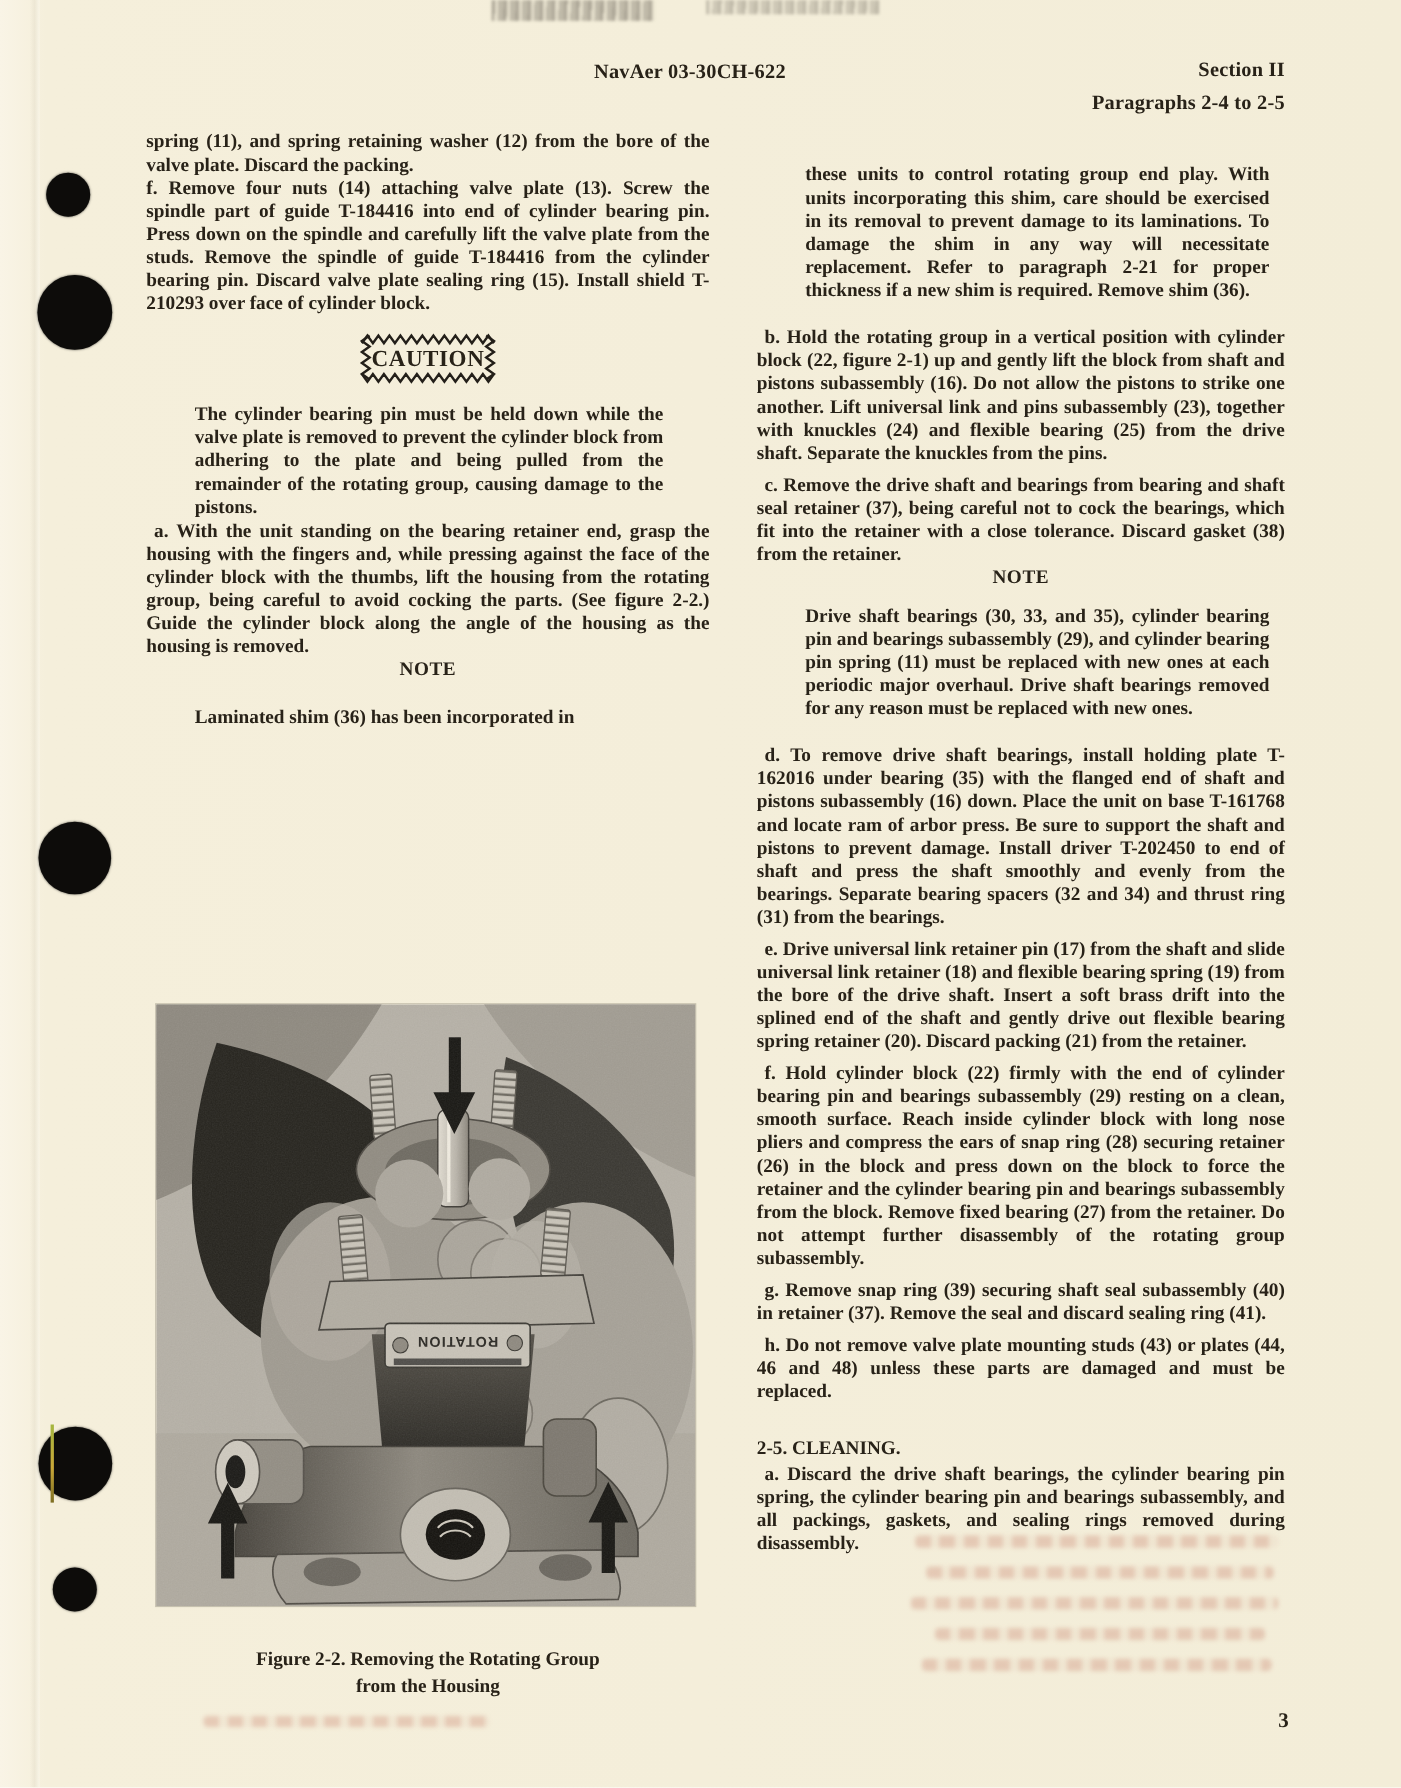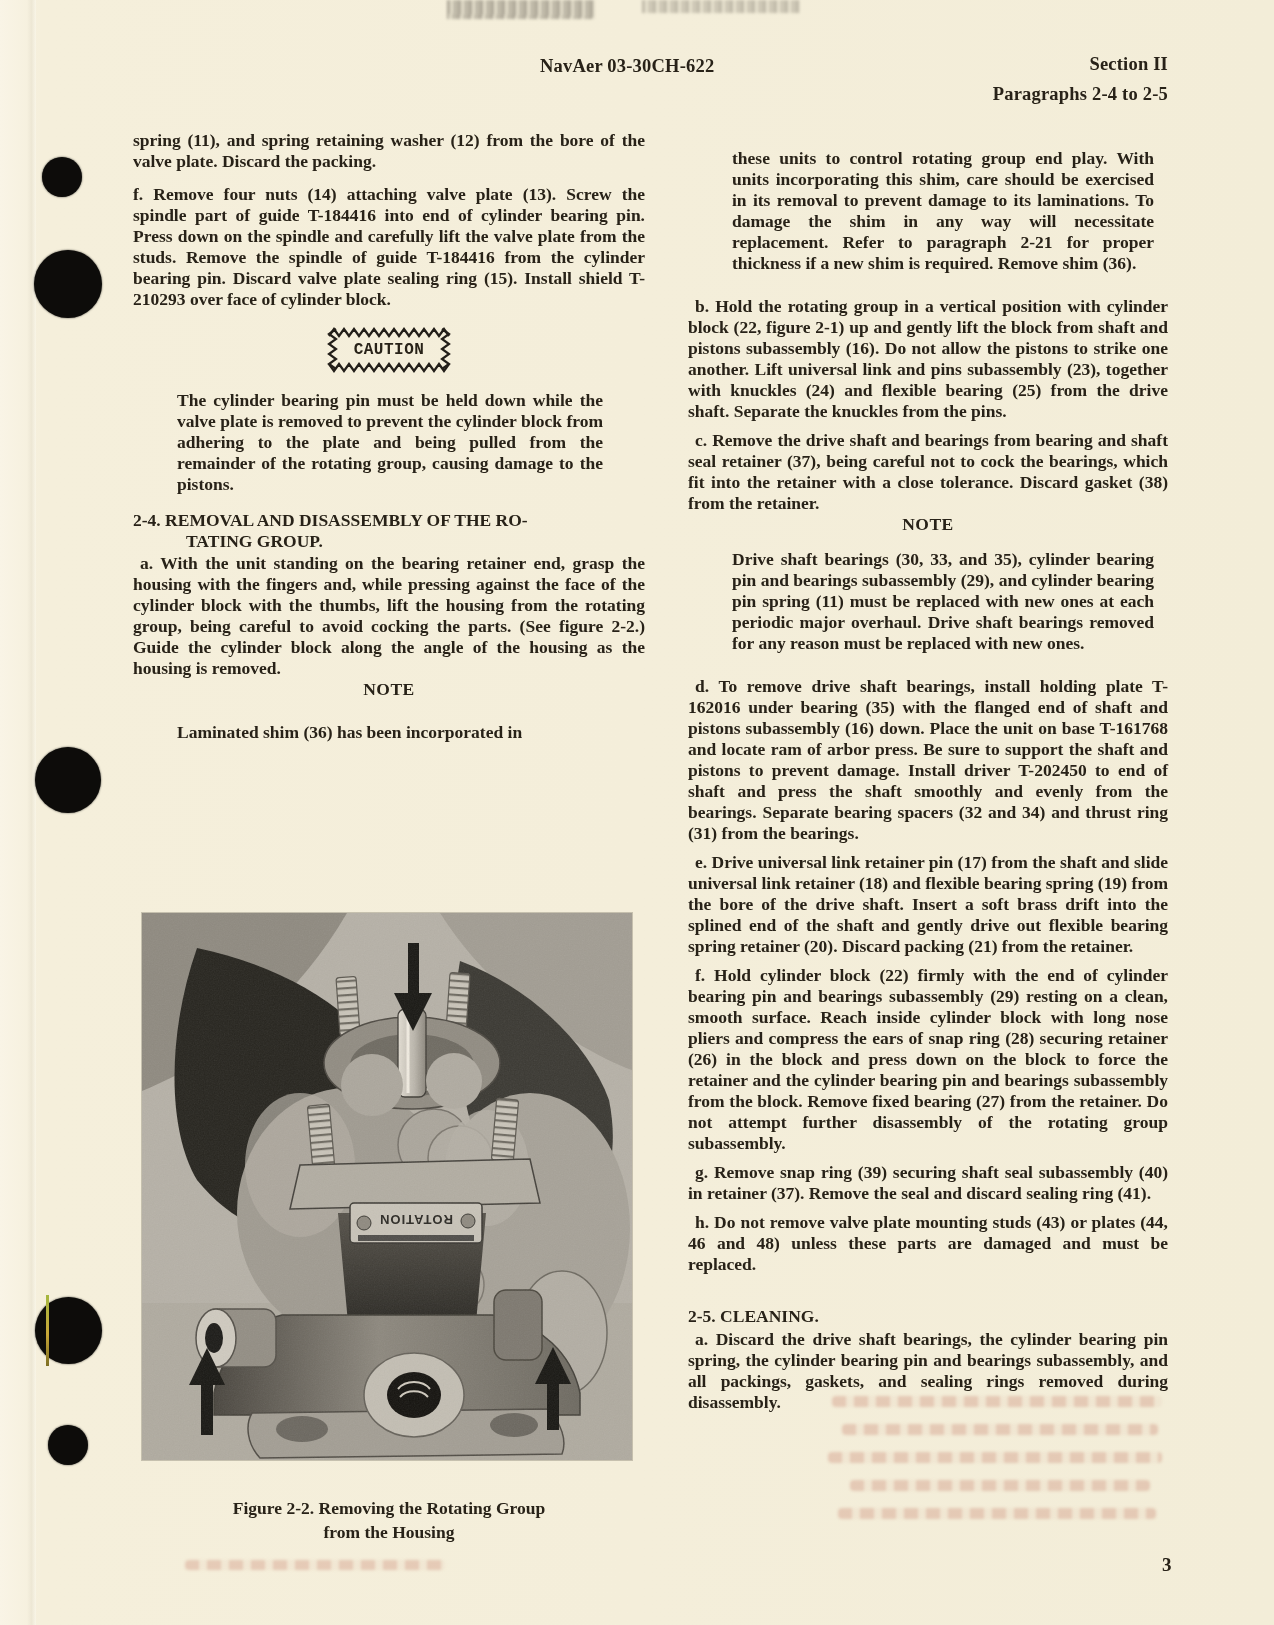--- a/index.html
+++ b/index.html
@@ -25,35 +25,35 @@
   
   .hdr{position:absolute;font-size:18.5px;font-weight:bold;letter-spacing:.2px;}
   .hdr.center{left:540px;top:56px;font-family:Liberation Serif, serif;}
   .hdr.right1{right:106px;top:54px;text-align:right;}
   .hdr.right2{right:106px;top:84px;text-align:right;}
   
   .col{position:absolute;font-size:17.5px;line-height:21px;font-weight:bold;}
   .col.left{left:133px;top:118px;width:512px;}
   .col.right{left:688px;top:132px;width:480px;}
   .para{margin:8px 0 0;text-align:justify;text-indent:7px;}
-  .para.cont{margin-top:12px;text-indent:0;}
+  .para.cont{margin-top:0;text-indent:0;}
   .para.gap-lg{margin-top:22px;}
   .para.indented{margin:15px 42px 0 44px;text-indent:0;}
   .note-label{text-align:center;font-weight:bold;letter-spacing:.5px;}
   .note-body{margin:14px 14px 0 44px;text-align:justify;text-indent:0;}
   .note-line{margin:22px 0 0 44px;text-align:left;text-indent:0;}
   .heading{margin:15px 0 0;font-size:17.5px;font-weight:bold;}
   .heading .hl2{display:block;padding-left:53px;}
   .heading.single{margin-top:31px;}
   
   .caution-box{position:relative;width:128px;height:50px;margin:15px auto 0;
     display:flex;align-items:center;justify-content:center;}
   .caution-box svg{position:absolute;left:0;top:0;}
   .caution-box polyline{fill:none;stroke:#231f19;stroke-width:2.2;stroke-linejoin:miter;}
-  .caution-box span{position:relative;font-weight:bold;font-size:16px;letter-spacing:.5px;font-family:Liberation Mono, monospace;}
+  .caution-box span{position:relative;font-weight:bold;font-size:21px;letter-spacing:.5px;}
   
   figure.photo{position:absolute;left:142px;top:913px;width:490px;height:547px;margin:0;
     box-shadow:0 0 0 1px rgba(60,55,45,.25);}
   .caption{position:absolute;left:133px;top:1496px;width:512px;text-align:center;
     font-size:17.5px;line-height:24px;font-weight:bold;}
   
   .ghost{position:absolute;filter:blur(1.8px);border-radius:4px;
     background:repeating-linear-gradient(90deg,rgba(196,118,98,.30) 0 14px,rgba(196,118,98,.06) 14px 22px);}
   .page-number{position:absolute;left:1162px;top:1554px;font-size:19px;font-weight:bold;}
 </style>
@@ -83,24 +83,20 @@
   <div class="caution-box">
     <svg id="zz" width="128" height="50" viewBox="0 0 128 50">
         <polyline points="4,11 9,4 14,11 19,4 24,11 29,4 34,11 39,4 44,11 49,4 54,11 59,4 64,11 69,4 74,11 79,4 84,11 89,4 94,11 99,4 104,11 109,4 114,11 119,4 124,11"></polyline>
         <polyline points="4,39 9,46 14,39 19,46 24,39 29,46 34,39 39,46 44,39 49,46 54,39 59,46 64,39 69,46 74,39 79,46 84,39 89,46 94,39 99,46 104,39 109,46 114,39 119,46 124,39"></polyline>
         <polyline points="11,4 4,9 11,14 4,19 11,24 4,29 11,34 4,39 11,44"></polyline>
         <polyline points="117,4 124,9 117,14 124,19 117,24 124,29 117,34 124,39 117,44"></polyline>
       </svg>
     <span>CAUTION</span>
   </div>
   <p class="para indented">The cylinder bearing pin must be held down while the valve plate is removed to prevent the cylinder block from adhering to the plate and being pulled from the remainder of the rotating group, causing damage to the pistons.</p>
-  <h2 class="heading">
-    <span class="hl1">2-4. REMOVAL AND DISASSEMBLY OF THE RO-</span>
-    <span class="hl2">TATING GROUP.</span>
-  </h2>
   <p class="para" style="margin-top:1px">a.  With the unit standing on the bearing retainer end, grasp the housing with the fingers and, while pressing against the face of the cylinder block with the thumbs, lift the housing from the rotating group, being careful to avoid cocking the parts.  (See figure 2-2.) Guide the cylinder block along the angle of the housing as the housing is removed.</p>
   <div class="note-label">NOTE</div>
   <p class="note-line">Laminated shim (36) has been incorporated in</p>
 </section>
 
 <figure class="photo">
   <svg viewBox="0 0 490 547" width="490" height="547">
     <defs>
       <linearGradient id="bodyGrad" x1="0" y1="0" x2="0" y2="1">
         <stop offset="0" stop-color="#56524a"></stop>

